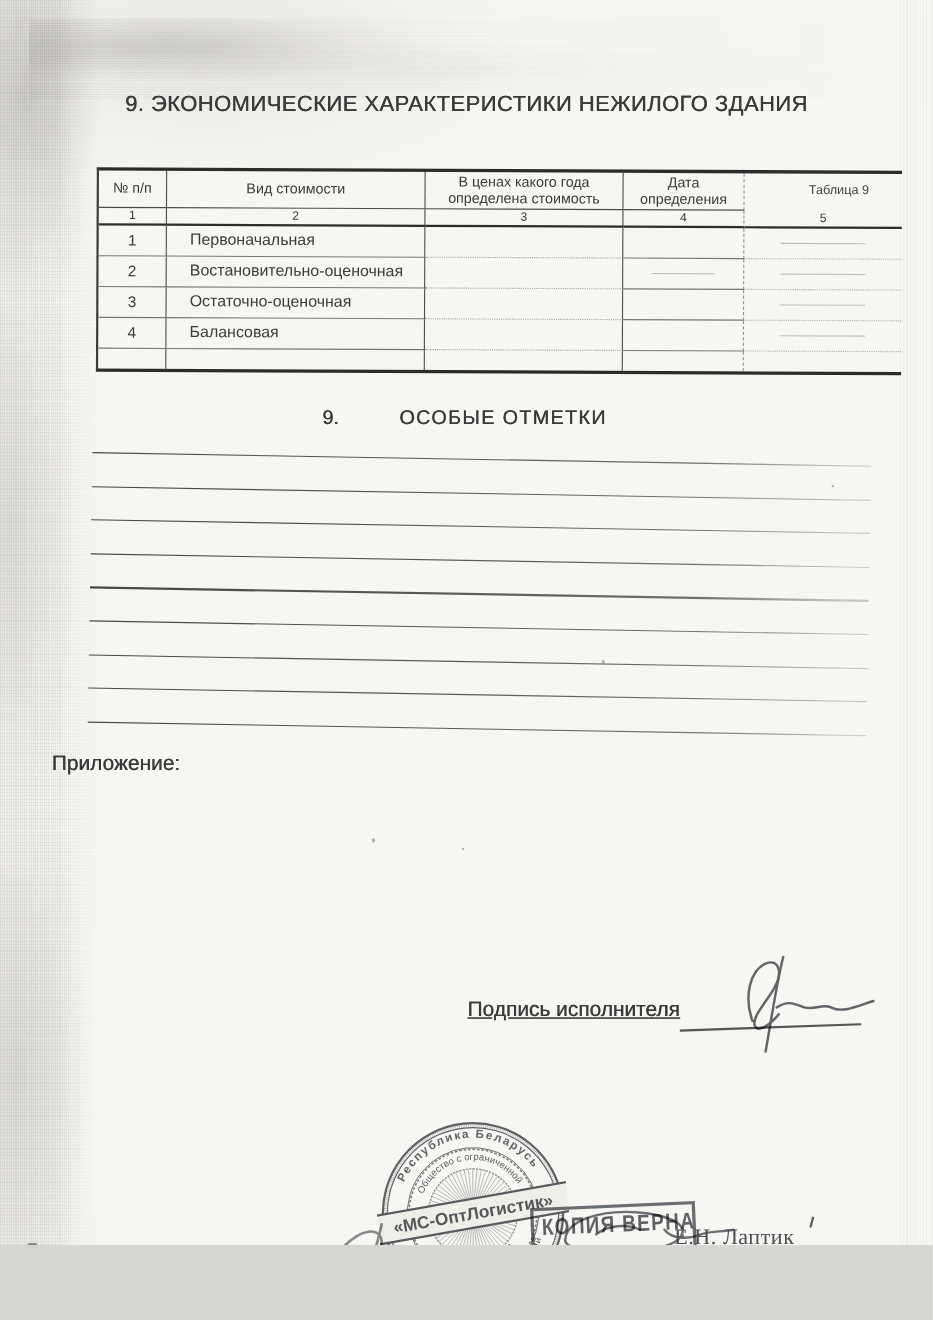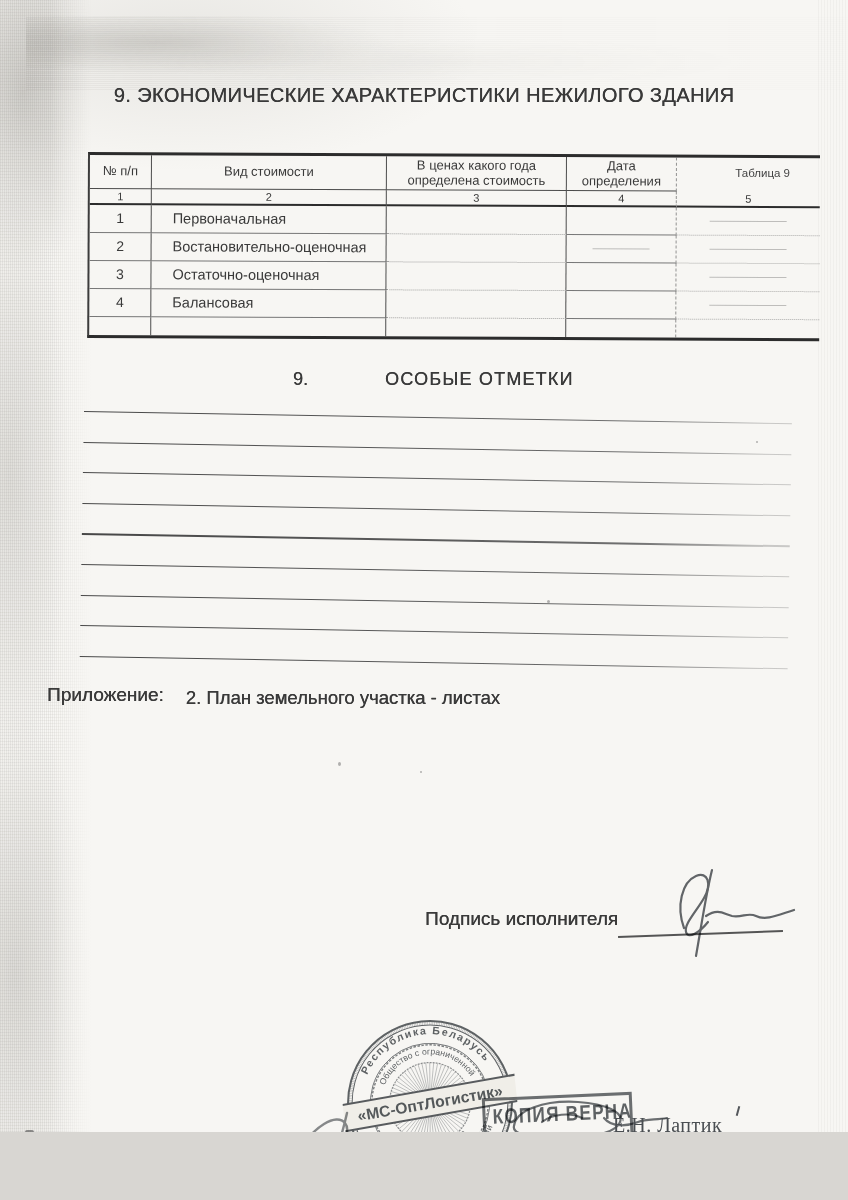--- a/index.html
+++ b/index.html
@@ -48,30 +48,30 @@
   .cell:nth-child(5){border-right:none;border-bottom:1px dotted rgba(125,125,125,.6);}
   .cell:nth-child(3){border-bottom:1px dotted rgba(125,125,125,.7);}
   .trow.head .cell{height:34px;border-bottom:1.2px solid #4c4c4c;}
   .trow.nums .cell{height:16px;font-size:11px;border-bottom:2.6px solid #2c2c2c;}
   .trow.data .cell{height:28px;font-size:14px;}
   .trow.data .cell.lbl{justify-content:flex-start;text-align:left;padding-left:21px;font-size:14.5px;}
   .trow.empty .cell{height:18px;border-bottom:none;}
   .celldash{display:block;width:58%;height:1px;background:rgba(120,120,120,.45);}
   
   .h10n{position:absolute;left:293px;top:369px;font-size:18px;text-shadow:.3px 0 0 currentColor;}
-  .h10t{position:absolute;left:363px;top:369px;font-size:18px;letter-spacing:1.2px;text-shadow:.3px 0 0 currentColor;margin-left:22px;}
+  .h10t{position:absolute;left:363px;top:369px;font-size:18px;letter-spacing:1.2px;text-shadow:.3px 0 0 currentColor;}
   .notes{position:absolute;left:84px;top:411px;width:708px;transform:rotate(1deg);transform-origin:left top;}
   .note-line{height:1.3px;margin-bottom:29.3px;
     background:linear-gradient(90deg,#474747,#585858 45%,#707070 78%,rgba(115,115,115,.35) 97%);}
   
   .appx{position:absolute;left:47px;top:684px;display:flex;align-items:flex-start;}
   .appx .lab{font-size:19px;margin-right:22px;text-shadow:.3px 0 0 currentColor;}
   .appx .items div{font-size:18.5px;line-height:28px;white-space:pre-wrap;text-shadow:.3px 0 0 currentColor;}
   
-  .execlab{position:absolute;left:425px;top:908px;font-size:19px;text-shadow:.3px 0 0 currentColor;}
+  .execlab{position:absolute;left:425px;top:908px;font-size:19px;text-shadow:.3px 0 0 currentColor;text-decoration:underline;}
   .execline{position:absolute;left:618px;top:933px;width:165px;height:1.6px;background:#555;transform:rotate(-2deg);}
   .sig{position:absolute;mix-blend-mode:multiply;}
   
   .stamp{position:absolute;mix-blend-mode:multiply;}
   .round-stamp{left:343px;top:1016px;transform:rotate(-6deg);opacity:.88;}
   .copy-stamp{left:483px;top:1095px;width:144px;height:53px;border:3px solid rgba(85,89,93,.85);
               transform:rotate(-2.5deg);mix-blend-mode:multiply;position:absolute;box-sizing:content-box;}
   .copy-title{font-size:21px;font-weight:bold;letter-spacing:1.5px;color:rgba(84,88,92,.92);
               transform:scaleX(.82);transform-origin:left;white-space:nowrap;margin:4px 0 0 7px;}
   .copy-sigrow{position:absolute;left:8px;right:8px;bottom:4px;display:flex;align-items:flex-end;
@@ -173,21 +173,20 @@
       <div class="note-line"></div>
       <div class="note-line"></div>
       <div class="note-line"></div>
       <div class="note-line"></div>
       <div class="note-line"></div>
     </div>
 
   <div class="appx">
     <div class="lab">Приложение:</div>
     <div class="items">
-      <div>2. План земельного участка - листах</div>
     </div>
   </div>
 
   <div class="execlab">Подпись исполнителя</div>
   <div class="execline"></div>
   <svg class="sig" style="left:652px;top:868px;" width="150" height="95" viewBox="0 0 150 95">
     <g fill="none" stroke="#4a4f54" stroke-width="2.2" stroke-linecap="round" opacity=".85">
       <path d="M32,60 C24,38 30,14 44,8 C56,3 60,16 52,30 C44,44 32,56 34,64 C36,72 48,64 56,54"></path>
       <path d="M60,2 C54,26 50,54 44,88"></path>
       <path d="M54,48 C66,40 72,46 80,48 C90,50 96,44 104,48 C114,53 126,47 142,42"></path>

